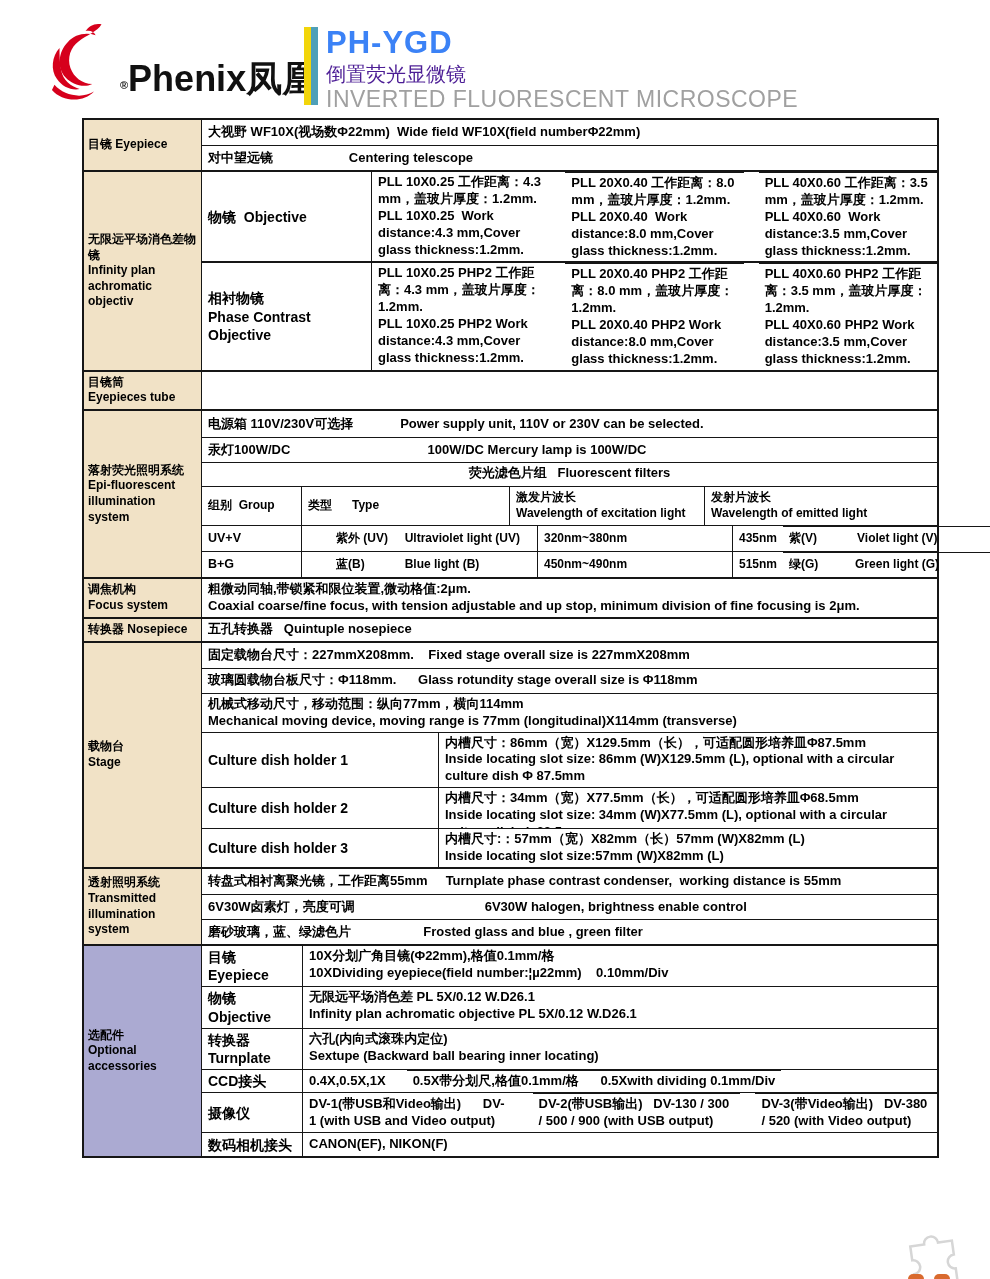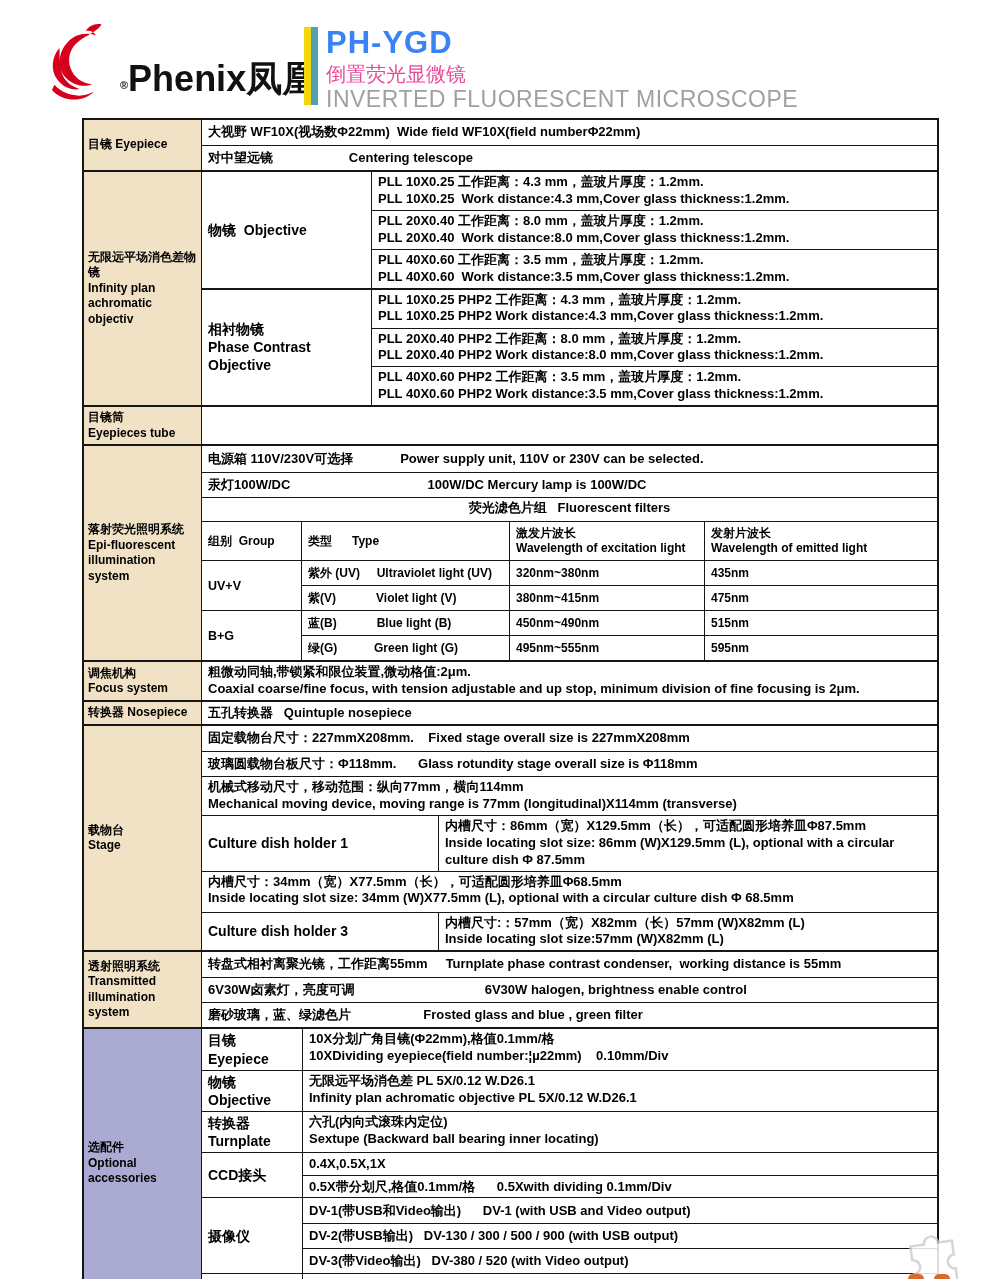--- a/index.html
+++ b/index.html
@@ -15,21 +15,21 @@
   .hdr { position: absolute; left: 0; top: 0; width: 990px; height: 115px; }
   .logo-wrap { position: absolute; left: 36px; top: 21px; display: flex; align-items: flex-end; }
   .logo-svg { width: 84px; height: 84px; }
   .brand { font-size: 36px; font-weight: bold; letter-spacing: 0px; color: #111; line-height: 1; padding-bottom: 8px; white-space: nowrap; }
   .brand .reg { font-size: 11px; vertical-align: 2px; }
   .bar { position: absolute; top: 27px; height: 78px; width: 7px; }
   .bar.y { left: 304px; background: #f2d50a; }
   .bar.t { left: 311px; background: #4fa0b8; }
   .titles { position: absolute; left: 326px; top: 26px; }
   .model { font-size: 31px; font-weight: bold; color: #3b82f6; letter-spacing: 1px; line-height: 1.1; }
-  .sub-cn { font-size: 20px; color: #ec4899; margin-top: 3px; line-height: 1.15; }
+  .sub-cn { font-size: 20px; color: #4c1d95; margin-top: 3px; line-height: 1.15; }
   .sub-en { font-size: 23px; color: #a0a0a0; line-height: 1.15; letter-spacing: 0.5px; }
 
   
   .spec { position: absolute; left: 82px; top: 118px; width: 857px; border: 2px solid #161616; background: #fff; }
   .sec { display: flex; border-top: 2px solid #161616; }
   .sec.first { border-top: none; }
   .lh { flex: 0 0 118px; background: #f1e2c6; border-right: 1px solid #161616;
         padding: 3px 4px; display: flex; align-items: center;
         font-size: 12px; font-weight: bold; white-space: pre-wrap; line-height: 1.3; }
   .lh.purple { background: #abaad2; }
@@ -37,33 +37,33 @@
   .row { border-top: 1px solid #161616; padding: 2px 6px; font-size: 13px; font-weight: bold;
          white-space: pre-wrap; line-height: 1.3; }
   .row.ft, .split.ft { border-top: none; }
   .row.center { text-align: center; }
   .row.vc, .vc { display: flex; align-items: center; }
   .split { display: flex; border-top: 1px solid #161616; }
   .split.thick { border-top-width: 2px; }
   .sub { border-right: 1px solid #161616; padding: 2px 6px; display: flex; align-items: center;
          font-size: 14px; font-weight: bold; white-space: pre-wrap; line-height: 1.3; }
   .w170 { flex: 0 0 170px; } .w237 { flex: 0 0 237px; } .w101 { flex: 0 0 101px; }
-  .subcont { flex: 1; min-width: 0; display: flex; flex-direction: column; }
+  .subcont { flex: 1; min-width: 0; display: flex; flex-direction: row; gap: 15px; }
   .clip { max-height: 40px; overflow: hidden; }
 
   
   .fhead, .frow { display: flex; border-top: 1px solid #161616; }
   .fgroup { display: flex; border-top: 1px solid #161616; }
   .fcell { border-right: 1px solid #161616; padding: 2px 6px; font-size: 12px; font-weight: bold;
            white-space: pre-wrap; line-height: 1.3; display: flex; align-items: center; }
   .fc1 { flex: 0 0 100px; } .fc2 { flex: 0 0 208px; } .fc3 { flex: 0 0 195px; }
   .fc4 { flex: 1; border-right: none; }
   .fgname { flex: 0 0 100px; border-right: 1px solid #161616; display: flex; align-items: center;
             padding: 2px 6px; font-size: 12.5px; font-weight: bold; }
-  .fgrows { flex: 1; min-width: 0; display: flex; flex-direction: column; }
+  .fgrows { flex: 1; min-width: 0; display: flex; flex-direction: row; margin-left: 28px; }
   .frow.ft { border-top: none; }
 
   
   .mh22{min-height:22px}.mh23{min-height:23px}.mh24{min-height:24px}.mh25{min-height:25px}
   .mh26{min-height:26px}.mh34{min-height:34px}.mh36{min-height:36px}.mh38{min-height:38px}
   .mh40{min-height:40px}.mh52{min-height:52px}
 
   
   .puzzle { position: absolute; right: 18px; bottom: -10px; opacity: 0.85; }
   .corner-marks { position: absolute; bottom: 0; right: 40px; display: flex; gap: 10px; }
@@ -211,20 +211,21 @@
       <div class="row mh36">机械式移动尺寸，移动范围：纵向77mm，横向114mm
 Mechanical moving device, moving range is 77mm (longitudinal)X114mm (transverse)</div>
       <div class="split">
         <div class="sub w237">Culture dish holder 1</div>
         <div class="subcont">
           <div class="row ft mh52">内槽尺寸：86mm（宽）X129.5mm（长），可适配圆形培养皿Φ87.5mm
 Inside locating slot size: 86mm (W)X129.5mm (L), optional with a circular culture dish Φ 87.5mm</div>
         </div>
       </div>
       <div class="split">
+        <div class="sub w237">Culture dish holder 2</div>
         <div class="subcont">
           <div class="row ft mh40 clip">内槽尺寸：34mm（宽）X77.5mm（长），可适配圆形培养皿Φ68.5mm
 Inside locating slot size: 34mm (W)X77.5mm (L), optional with a circular culture dish Φ 68.5mm</div>
         </div>
       </div>
       <div class="split">
         <div class="sub w237">Culture dish holder 3</div>
         <div class="subcont">
           <div class="row ft mh36">内槽尺寸:：57mm（宽）X82mm（长）57mm (W)X82mm (L)
 Inside locating slot size:57mm (W)X82mm (L)</div>

